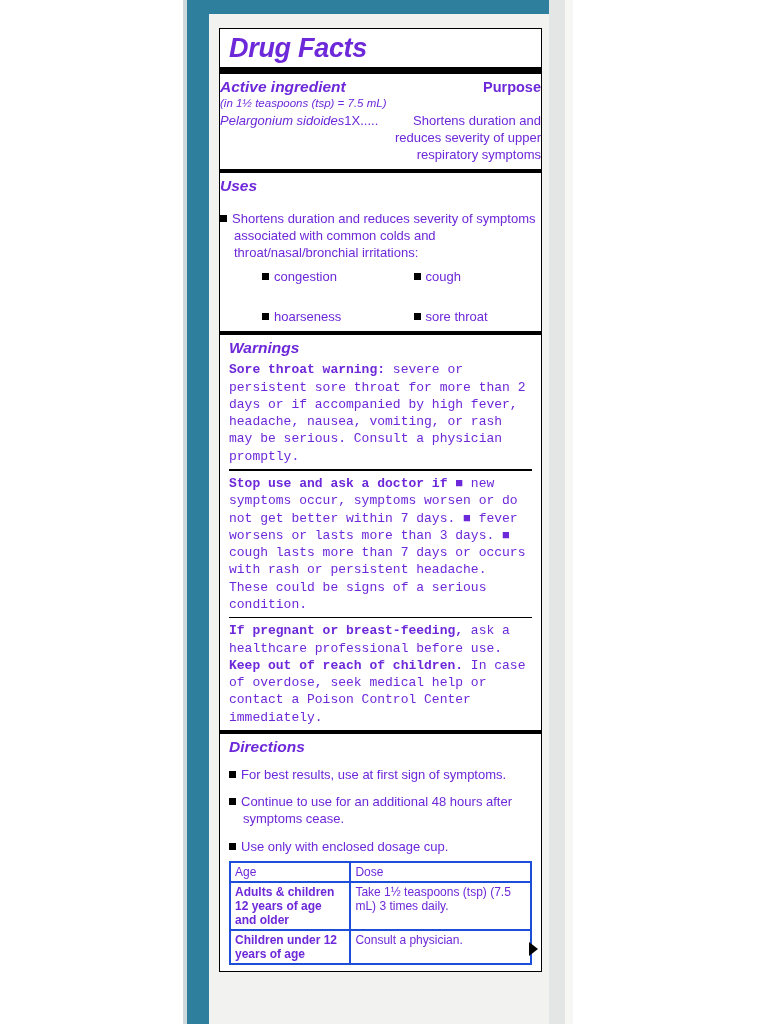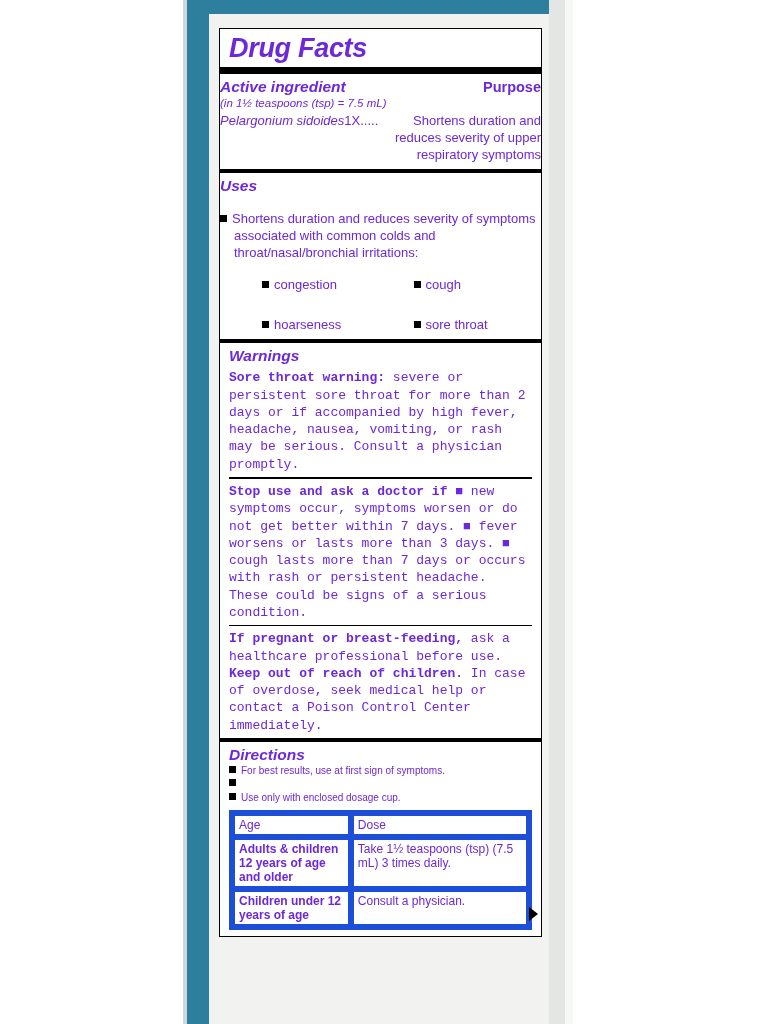--- a/index.html
+++ b/index.html
@@ -142,52 +142,52 @@
   .indent-hang {
     padding-left: 14px;
     text-indent: -14px;
   }
   .uses-grid {
     display: grid;
     grid-template-columns: 1fr 1fr;
     column-gap: 6px;
     row-gap: 1px;
     font-size: 13px;
-    margin-top: 15px;
+    margin-top: 7px;
     padding-left: 42px;
     line-height: 1.3;
     gap: 24px;
   }
 
   .warn-para {
     font-size: 13px;
     line-height: 1.33;
     padding: 4px 0 4px 0;
     font-family: Liberation Mono, monospace;
   }
   .warn-para b { font-weight: bold; }
 
   .dir-line {
-    font-size: 10px;
+    font-size: 13px;
     line-height: 1.33;
     padding-left: 14px;
     text-indent: -14px;
-    margin-top: 0;
+    margin-top: 10px;
   }
 
   
   table.dose {
     width: 100%;
     border-collapse: collapse;
     font-size: 12px;
     margin-top: 6px;
     margin-bottom: 0px;
   }
   table.dose td, table.dose th {
-    border: 6px solid #1d4ed8;
+    border: 2px solid #1d4ed8;
     padding: 2px 4px;
     vertical-align: top;
     text-align: left;
     font-weight: normal;
   }
   table.dose th { font-weight: normal; }
   table.dose td.age { width: 40%; font-weight: bold; }
   table.dose th.age { width: 40%; font-weight: normal; }
 
   .arrow {
@@ -262,21 +262,21 @@
       <div class="warn-para">
         <b>If pregnant or breast-feeding,</b><span> ask a healthcare professional before use. </span><b>Keep out of reach of children.</b><span> In case of overdose, seek medical help or contact a Poison Control Center immediately.</span>
       </div>
     </div>
     <div class="rule-mid"></div>
 
     <div class="df-inner" style="padding-bottom:6px;">
       <div class="hdr-ital" style="padding-top:4px;">Directions</div>
 
       <div class="dir-line"><span class="sq"></span><span>For best results, use at first sign of symptoms.</span></div>
-      <div class="dir-line"><span class="sq"></span></div>
+      <div class="dir-line"><span class="sq"></span><span>Continue to use for an additional 48 hours after symptoms cease.</span></div>
       <div class="dir-line"><span class="sq"></span><span>Use only with enclosed dosage cup.</span></div>
 
       <div class="dose-wrap">
         <table class="dose">
           <tbody>
               <tr>
             <th class="age">Age</th>
             <th>Dose</th>
           </tr>
           <tr>

